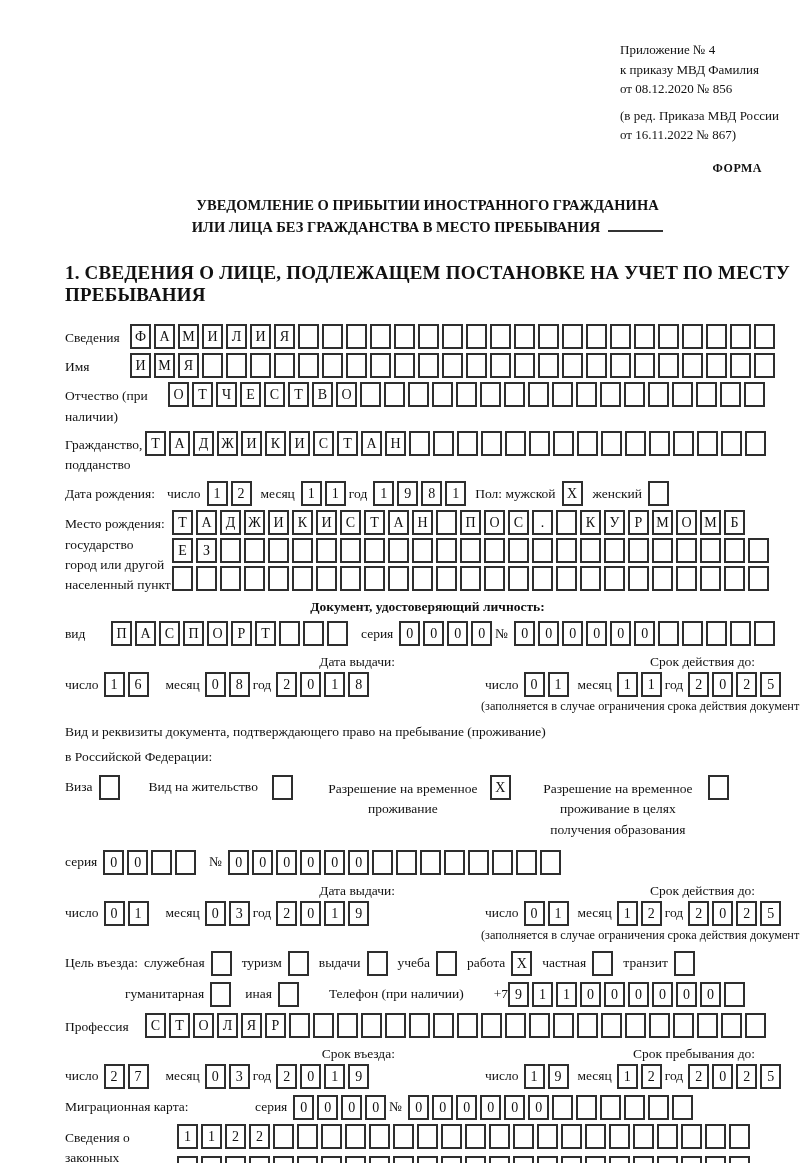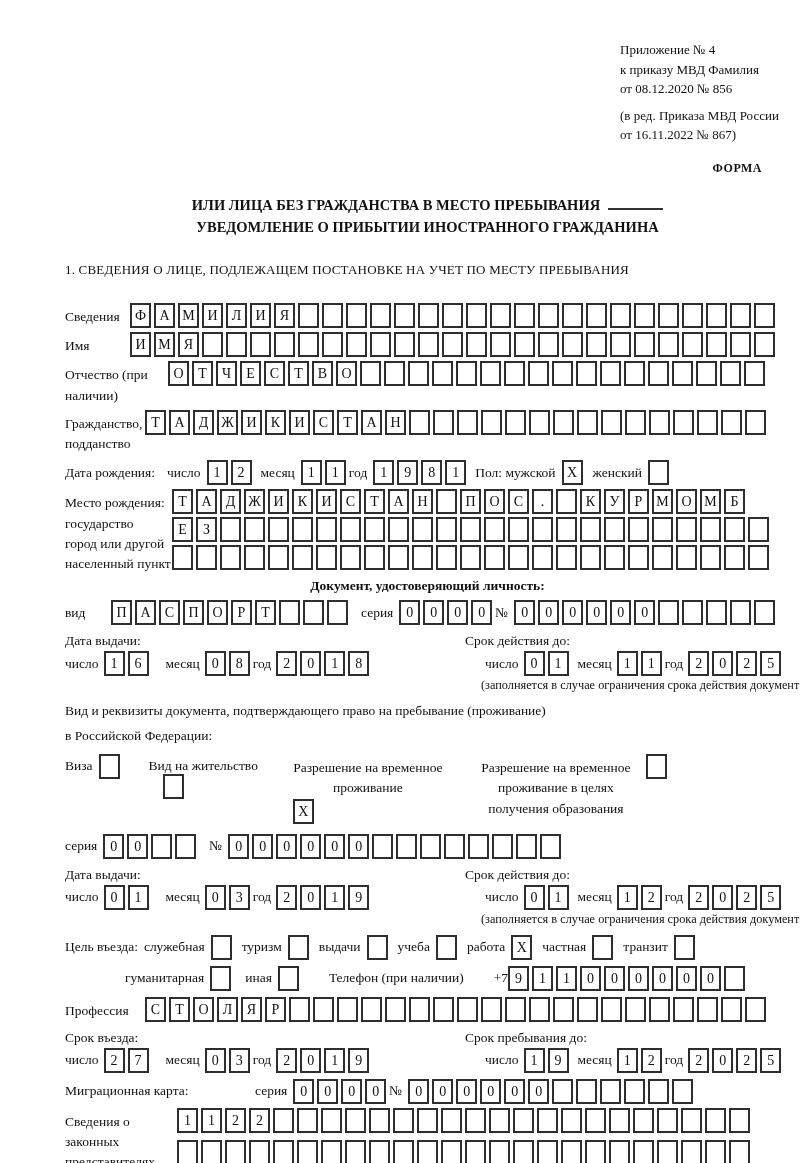--- a/index.html
+++ b/index.html
@@ -12,46 +12,46 @@
   }
   .page { padding:40px 10px 0 65px; width:800px; }
 
   .annex { margin-left:555px; font-size:13px; line-height:1.5; }
   .annex-note { margin-top:7px; }
   .forma { text-align:right; padding-right:28px; font-weight:bold; font-size:12px; margin-top:16px; letter-spacing:.5px; }
 
   .title { text-align:center; font-weight:bold; font-size:14.5px; line-height:1.55; margin-top:18px; }
   .blank-line { display:inline-block; width:55px; border-bottom:2px solid #333; height:14px; margin-left:8px; }
 
-  .sec-heading { font-weight:normal; font-size:13px; margin-top:24px; margin-bottom:25px; letter-spacing:.2px; }
+  .sec-heading { font-weight:bold; font-size:19px; margin-top:24px; margin-bottom:18px; letter-spacing:.2px; }
 
   .frow { display:flex; align-items:flex-start; margin-bottom:4px; }
   .flabel { flex:none; padding-top:4px; line-height:1.5; }
   .w65 { width:65px; } .w103 { width:103px; } .w80 { width:80px; } .w107 { width:107px; } .w112 { width:112px; }
 
   .grid { white-space:nowrap; }
   .cell, .cb {
     display:inline-block; width:21px; height:25px;
     border:2px solid #2e2e2e; margin-right:3px;
     text-align:center; font-size:14px; line-height:21px;
     vertical-align:middle; background:#fff;
   }
   .cb { margin-right:0; }
   .grid-rows .grid { margin-bottom:3px; }
 
   .inline-row { display:flex; align-items:center; margin-bottom:4px; }
   .inline-row .lbl { padding:0 6px 0 0; }
-  .gap6 { margin-left:6px; } .gap10 { margin-left:10px; } .gap14 { margin-left:14px; } .gap20 { margin-left:20px;flex-direction:column; }
+  .gap6 { margin-left:6px; } .gap10 { margin-left:10px; } .gap14 { margin-left:14px; } .gap20 { margin-left:20px; }
 
   .center-bold { text-align:center; font-weight:bold; margin:4px 0 6px 0; }
 
   .dates-row { display:flex; align-items:flex-start; }
   .dates-left { width:380px; flex:none; }
   .dates-right { flex:1; }
-  .date-heading { text-align:left; margin-top:4px; margin-bottom:2px; }
+  .date-heading { text-align:right; margin-top:4px; margin-bottom:2px; }
   .date-heading.dh-left { width:330px; }
   .date-heading.dh-right { width:290px; margin-left:20px; }
   .date-fields { display:flex; align-items:center; }
   .date-fields .lbl { margin-right:5px; }
   .date-note { font-size:12.3px; margin-top:2px; margin-left:-40px; width:400px; text-align:center; }
 
   .intro { line-height:1.8; margin-top:6px; }
 
   .cbx-row { display:flex; align-items:flex-start; margin-top:6px; margin-bottom:10px;gap:9px; }
   .cbx-item { display:flex; align-items:flex-start; }
@@ -77,22 +77,22 @@
     <div>от 08.12.2020 № 856</div>
     <div class="annex-note">
       <div>(в ред. Приказа МВД России</div>
       <div>от 16.11.2022 № 867)</div>
     </div>
   </div>
 
   <div class="forma">ФОРМА</div>
 
   <div class="title">
+    <div>УВЕДОМЛЕНИЕ О ПРИБЫТИИ ИНОСТРАННОГО ГРАЖДАНИНА</div>
     <div><span>ИЛИ ЛИЦА БЕЗ ГРАЖДАНСТВА В МЕСТО ПРЕБЫВАНИЯ</span><span class="blank-line"></span></div>
-    <div>УВЕДОМЛЕНИЕ О ПРИБЫТИИ ИНОСТРАННОГО ГРАЖДАНИНА</div>
   </div>
 
   <div class="sec-heading">1. СВЕДЕНИЯ О ЛИЦЕ, ПОДЛЕЖАЩЕМ ПОСТАНОВКЕ НА УЧЕТ ПО МЕСТУ ПРЕБЫВАНИЯ</div>
 
   <div class="frow">
     <div class="flabel w65">Сведения</div>
     <div class="grid"><span class="cell">Ф</span><span class="cell">А</span><span class="cell">М</span><span class="cell">И</span><span class="cell">Л</span><span class="cell">И</span><span class="cell">Я</span><span class="cell"></span><span class="cell"></span><span class="cell"></span><span class="cell"></span><span class="cell"></span><span class="cell"></span><span class="cell"></span><span class="cell"></span><span class="cell"></span><span class="cell"></span><span class="cell"></span><span class="cell"></span><span class="cell"></span><span class="cell"></span><span class="cell"></span><span class="cell"></span><span class="cell"></span><span class="cell"></span><span class="cell"></span><span class="cell"></span></div>
   </div>
 
   <div class="frow">

